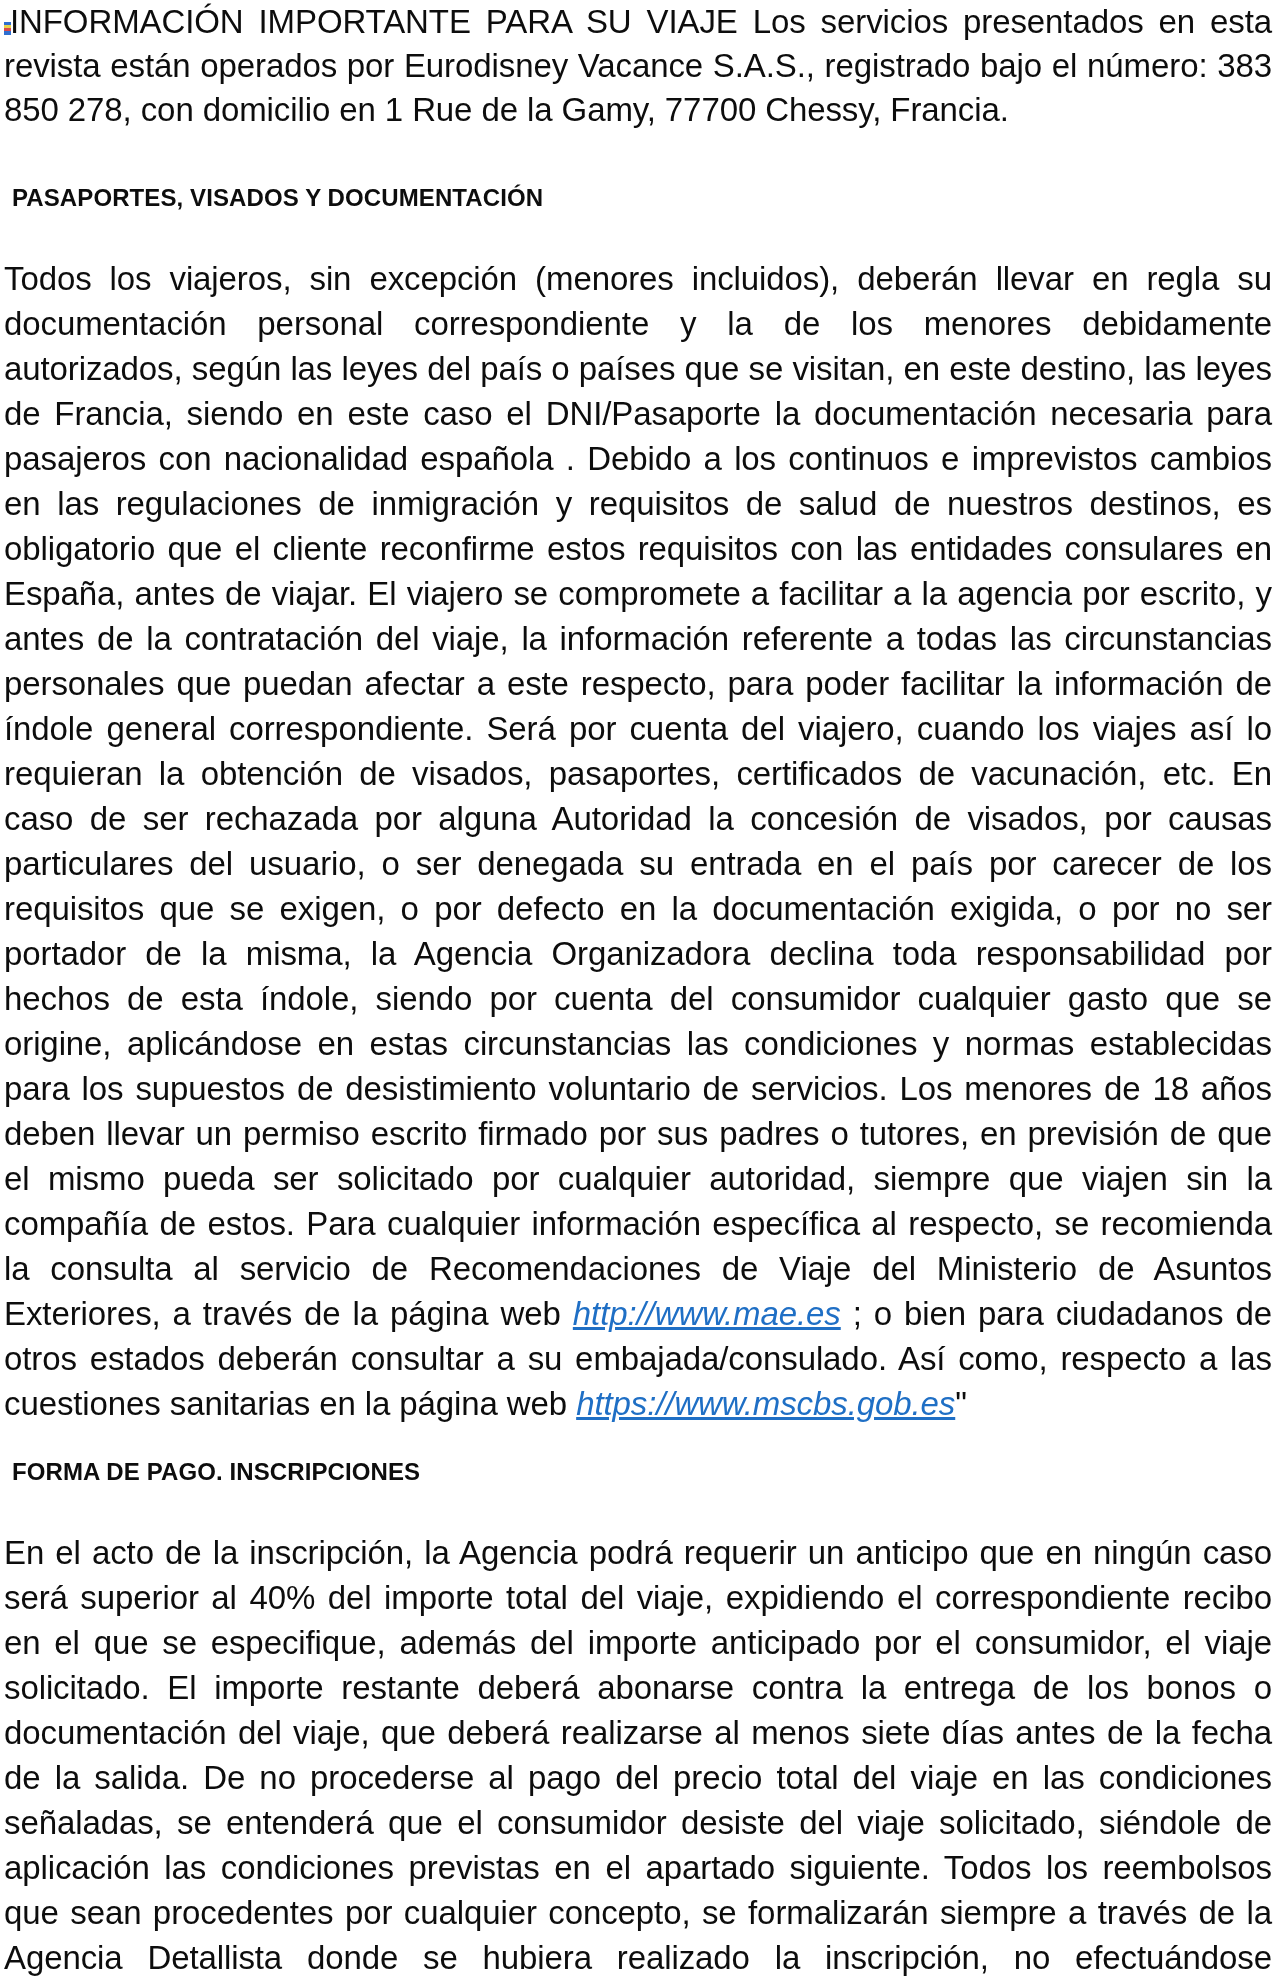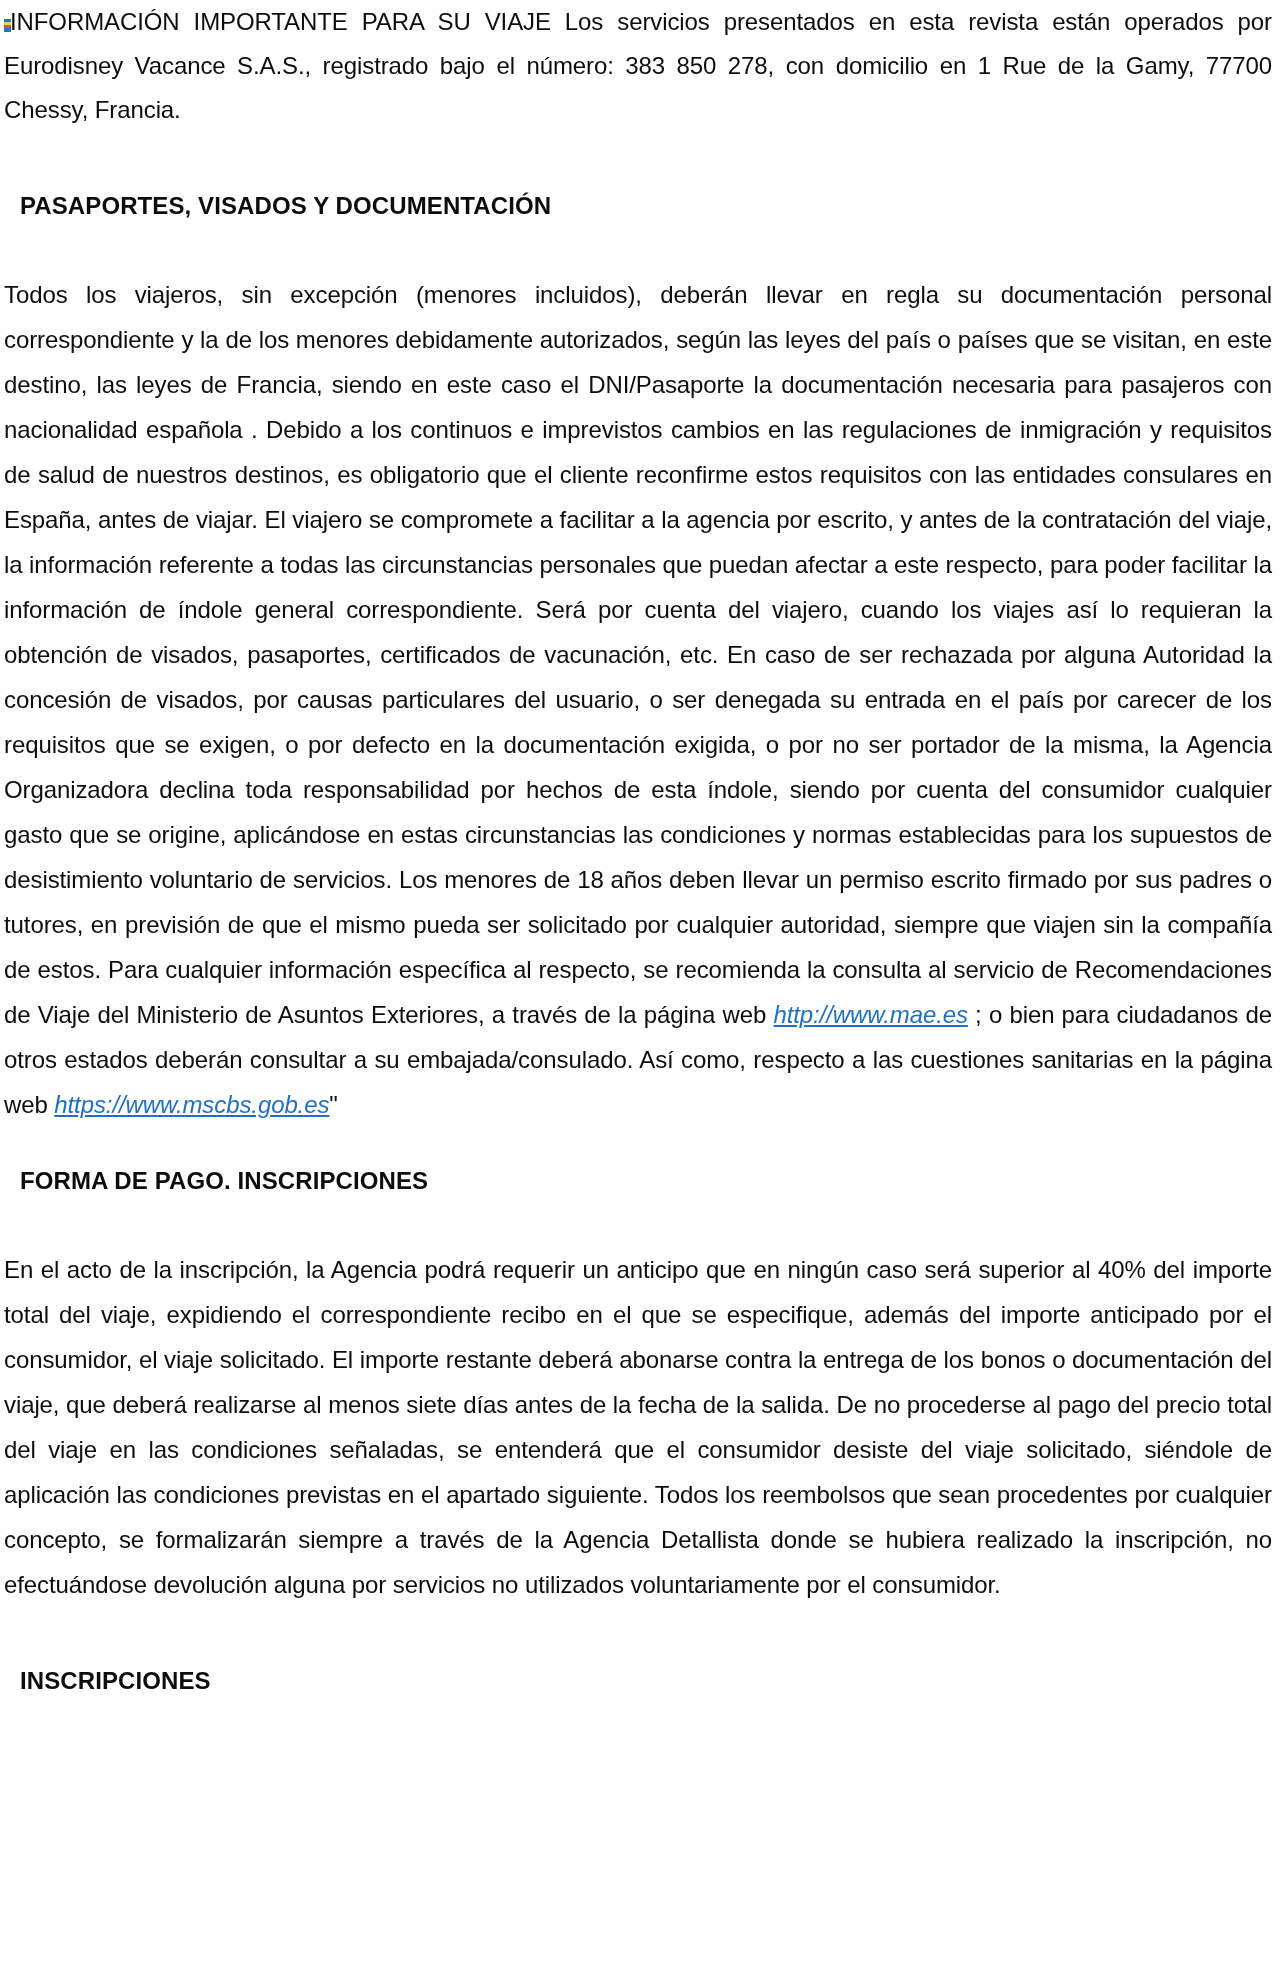--- a/index.html
+++ b/index.html
@@ -23,38 +23,38 @@
   }
   .doc-body {
     width: 1268px;
   }
   p {
     margin: 0;
   }
   .para {
     text-align: justify;
     text-justify: inter-word;
-    font-size: 24px;
+    font-size: 33px;
     line-height: 45px;
     letter-spacing: -0.1px;
     word-spacing: 0px;
     color: #0d0d0d;
     margin: 0;
   }
   .para.lead {
     line-height: 44px;
   }
   .heading {
     font-size: 24px;
     font-weight: bold;
     line-height: 44px;
     letter-spacing: 0.1px;
     color: #0d0d0d;
     text-align: left;
-    margin: 16px;
+    margin: 8px;
   }
   .spacer-sm { height: 16px; }
   .spacer-md { height: 28px; }
   .spacer-lg { height: 36px; }
   a.doclink {
     color: #1f6fc5;
     text-decoration: underline;
     text-underline-offset: 2px;
     cursor: pointer;
   }

